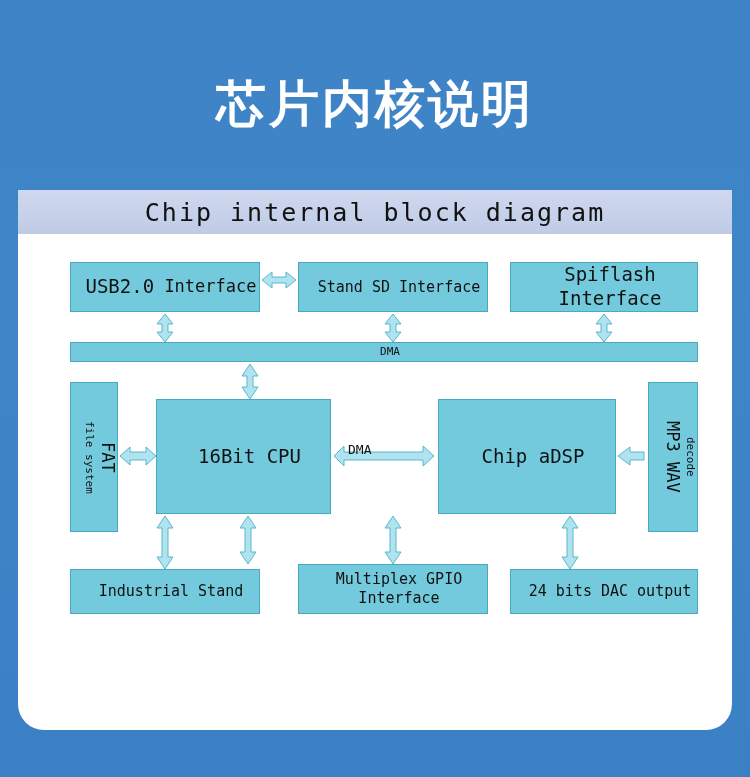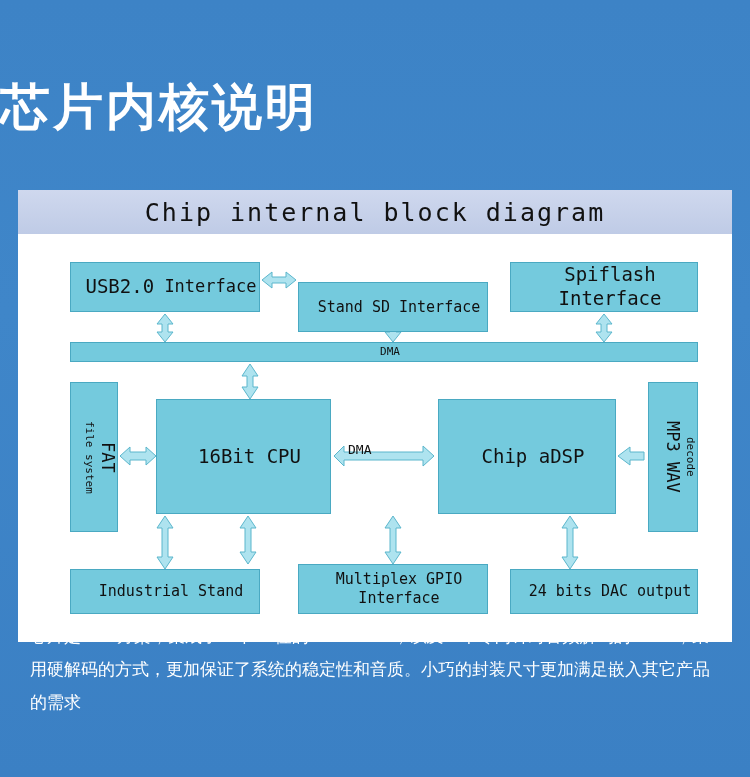--- a/index.html
+++ b/index.html
@@ -13,37 +13,38 @@
     font-family: "Liberation Sans", sans-serif;
     overflow: hidden;
   }
   .page {
     position: relative;
     width: 750px;
     height: 777px;
     background: linear-gradient(180deg, #3d83c6 0%, #3f86c9 40%, #3b80c4 100%);
   }
   .page-title {
-    text-align: left;
+    text-align: center;
     color: #ffffff;
     font-size: 50px;
     font-weight: bold;
     letter-spacing: 3px;
     padding-top: 80px;
     line-height: 1.1;
-    font-family: Liberation Sans, sans-serif;
+    font-family: Liberation Mono, monospace;
   }
   .card {
     position: absolute;
     left: 18px;
     top: 190px;
     width: 714px;
-    height: 452px;
+    height: 540px;
     background: #ffffff;
     box-sizing: border-box;
+    border-radius: 26px;
   }
   .card-header {
     height: 44px;
     background: linear-gradient(180deg, #cfd8ee 0%, #bfcbe6 100%);
     display: flex;
     align-items: center;
     justify-content: center;
   }
   .card-header-text {
     font-family: "DejaVu Sans Mono", "Liberation Mono", monospace;
@@ -70,21 +71,21 @@
     color: #111111;
     line-height: 1.25;
     padding-left: 12px;
   }
   .box.bar {
     background: #74cadd;
   }
   
   #box-usb { left: 52px; top: 28px; width: 190px; height: 50px; font-size: 17px; }
   #box-usb .big { font-size: 19px; }
-  #box-sd  { left: 280px; top: 28px; width: 190px; height: 50px; font-size: 15px; margin-top: 20px; }
+  #box-sd  { left: 280px; top: 28px; width: 190px; height: 50px; font-size: 15px; }
   #box-spi { left: 492px; top: 28px; width: 188px; height: 50px; font-size: 19px; }
   
   #box-dma-bar { left: 52px; top: 108px; width: 628px; height: 20px; font-size: 11px; }
   
   #box-fat { left: 52px; top: 148px; width: 48px; height: 150px; }
   #box-cpu { left: 138px; top: 165px; width: 175px; height: 115px; font-size: 19px; }
   #box-adsp { left: 420px; top: 165px; width: 178px; height: 115px; font-size: 19px; }
   #box-mp3 { left: 630px; top: 148px; width: 50px; height: 150px; }
   
   #box-uart { left: 52px; top: 335px; width: 190px; height: 45px; font-size: 15px; }

